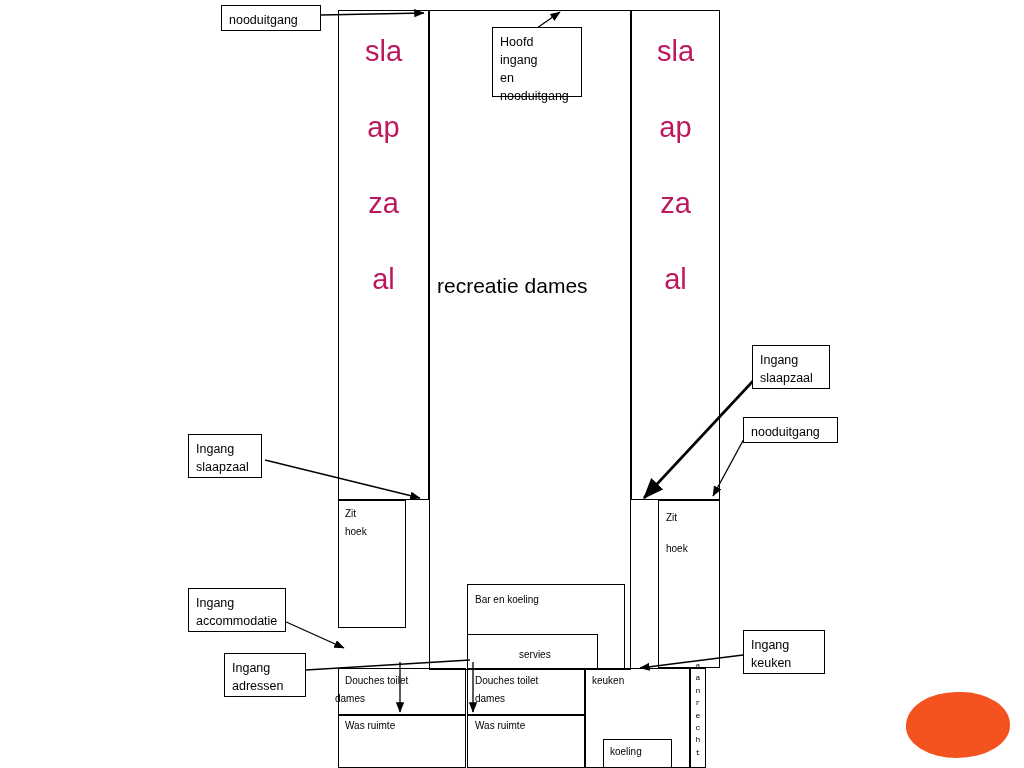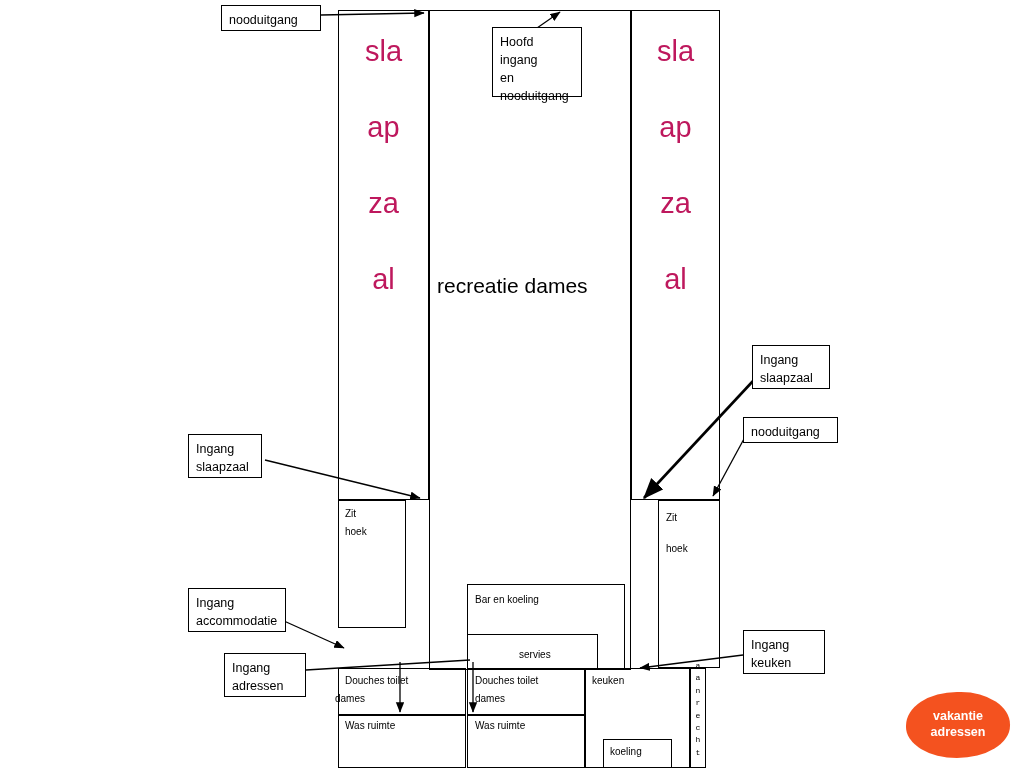--- a/index.html
+++ b/index.html
@@ -227,19 +227,15 @@
     <div>adressen</div>
   </div>
 
   <div class="callout" style="left:743px; top:630px; width:82px; height:44px;">
     <div>Ingang</div>
     <div>keuken</div>
   </div>
 
   <div class="logo">
     <div class="logo-blob"></div>
-    <div class="logo-text">
-      <div>vakantie</div>
-      <div>adressen</div>
-    </div>
   </div>
 
 </div>
 
 </body></html>

